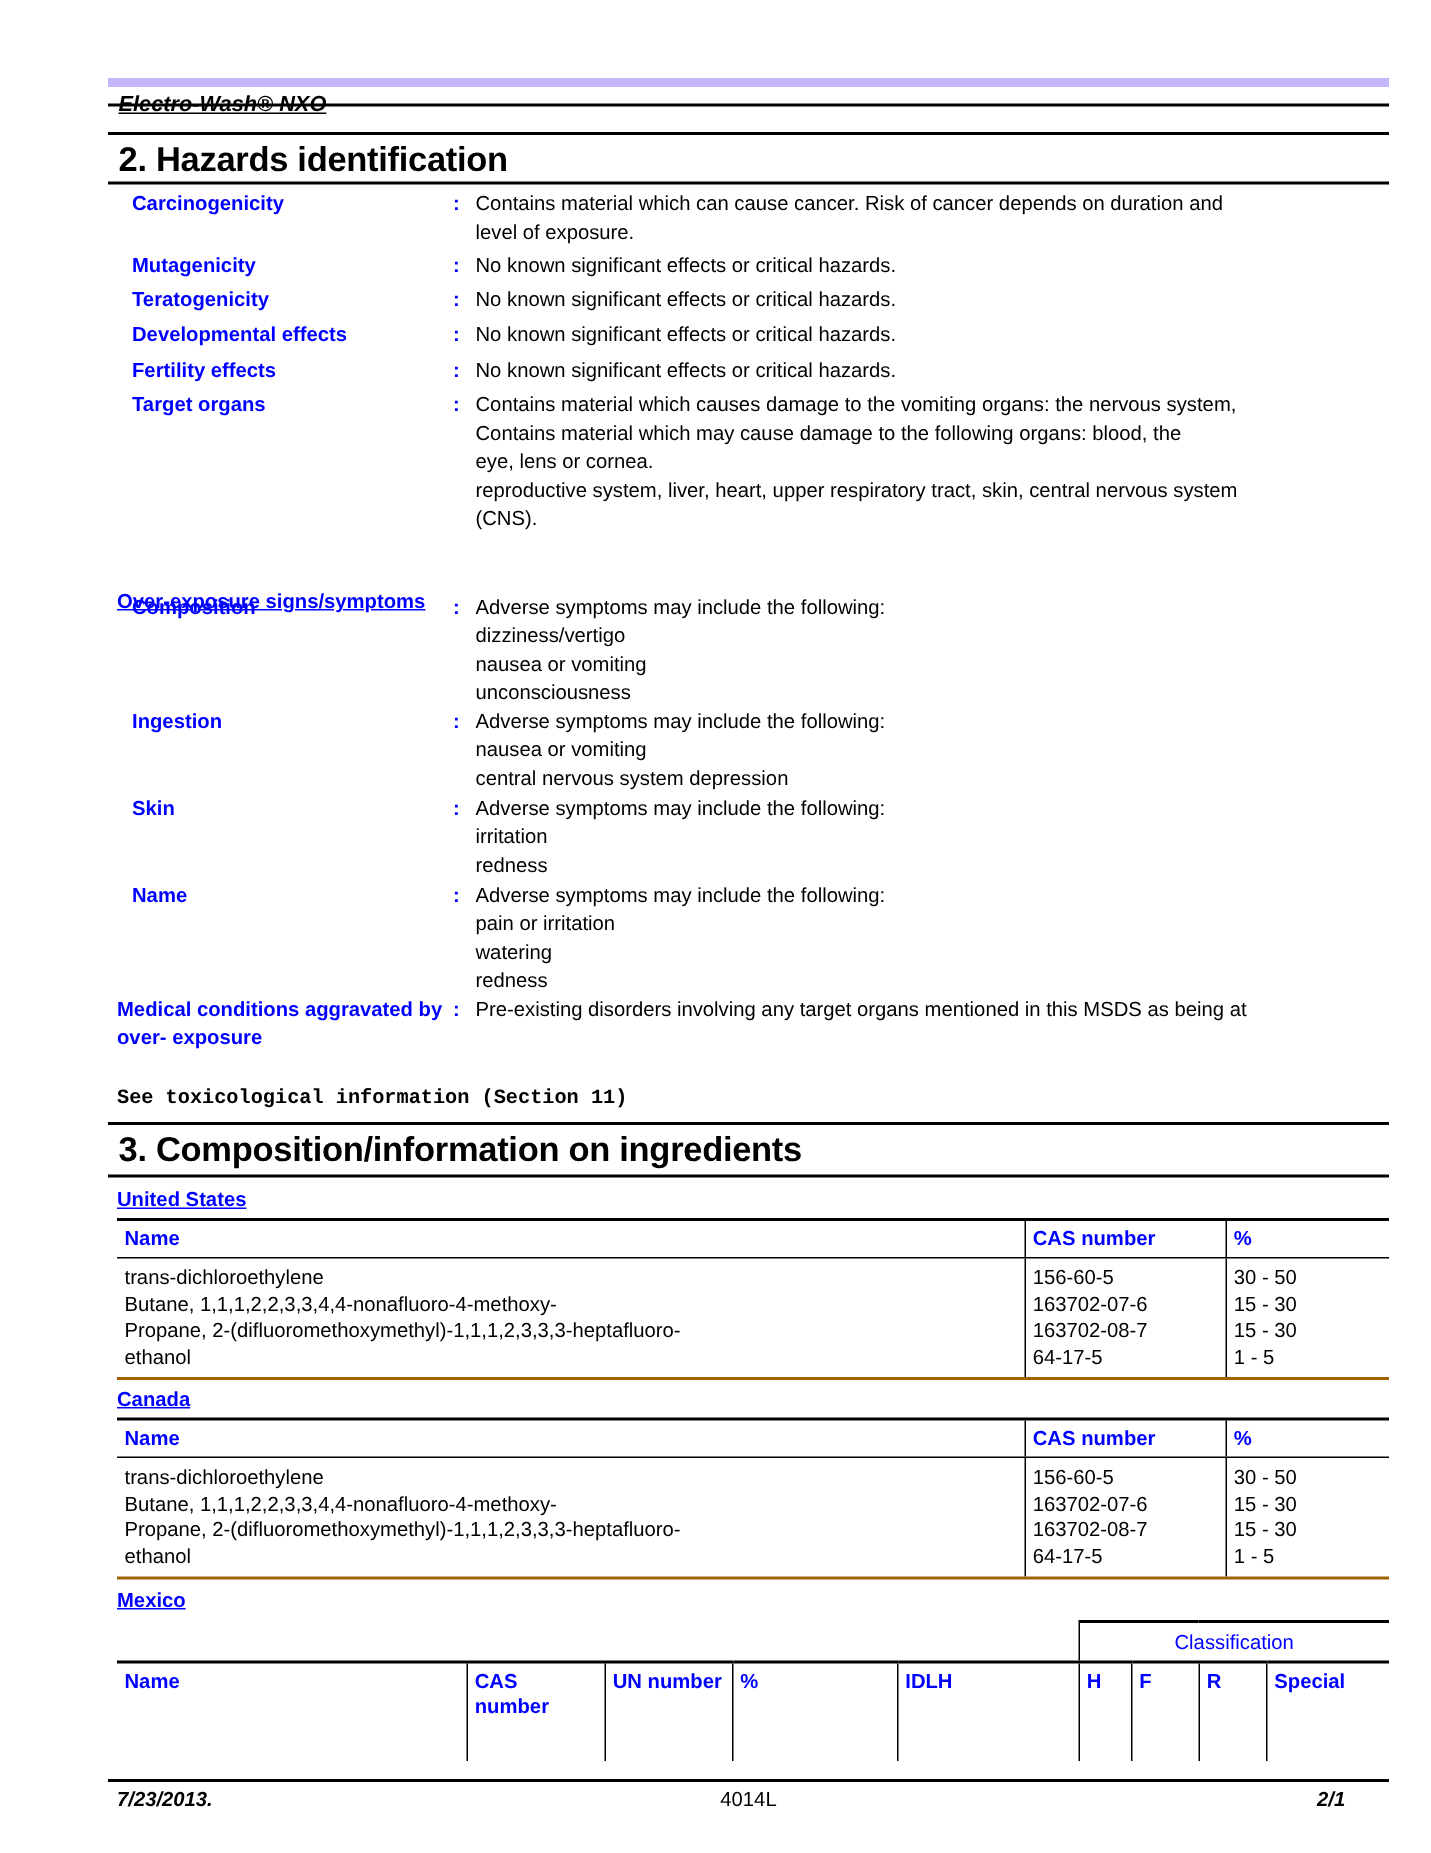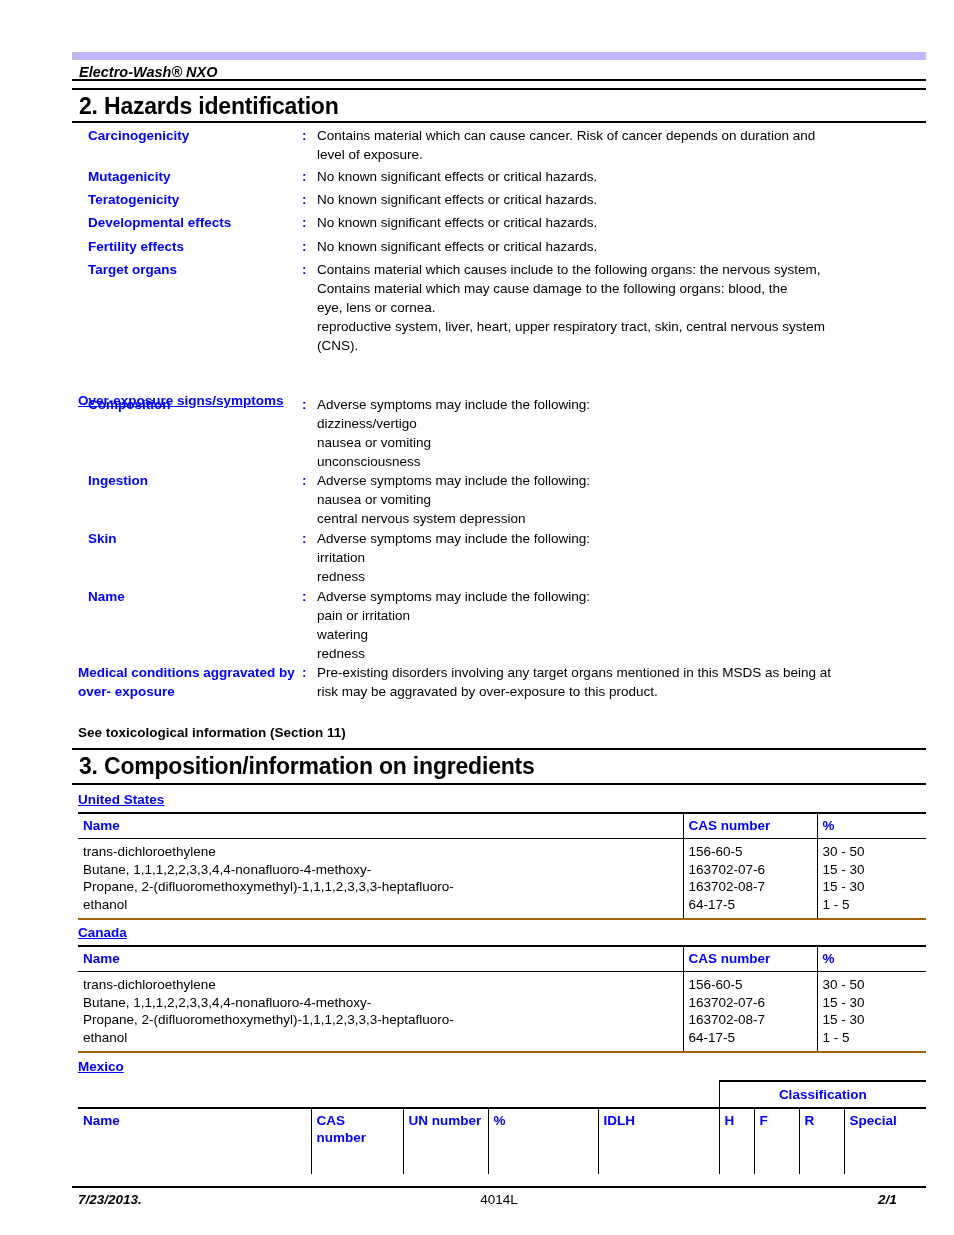--- a/index.html
+++ b/index.html
@@ -22,24 +22,25 @@
     width: 854px;
     height: 1235px;
   }
 
   
   .doc-header {
     position: absolute;
     left: 0;
     top: 52px;
     width: 854px;
-    border-top: 8px solid #c4b5fd;
+    border-top: 6px solid #c4b5fd;
     border-bottom: 2px solid #000;
-    height: 29px;
+    height: 19px;
     box-sizing: border-box;
+    text-decoration: underline;
   }
   .doc-header-title {
     font-style: italic;
     font-weight: bold;
     font-size: 14.5px;
     line-height: 24px;
     padding-left: 7px;
     white-space: nowrap;
   }
 
@@ -108,20 +109,21 @@
   }
 
   .plainbold {
     position: absolute;
     left: 6px;
     font-weight: bold;
     font-size: 13.5px;
     line-height: 18px;
     color: #000;
     white-space: nowrap;
+    font-family: Liberation Mono, monospace;
   }
 
   
   .ctable {
     position: absolute;
     left: 6px;
     width: 848px;
     border-collapse: collapse;
     table-layout: fixed;
     font-size: 13.5px;
@@ -158,21 +160,21 @@
     font-size: 13.5px;
   }
   .mextable td {
     padding: 0;
     vertical-align: top;
     text-align: left;
     font-weight: normal;
   }
   .mextable .classrow td {
     color: #0000ff;
-    font-weight: bold;
+    font-weight: normal;
     line-height: 17px;
     padding: 4px 0 4px 0;
     text-align: center;
   }
   .mextable .classrow td.classcell {
     border-top: 2px solid #000;
     border-left: 1.5px solid #000;
     border-right: 0;
   }
   .mextable .hdr-row td {
@@ -261,21 +263,21 @@
     <div class="defcolon">:</div>
     <div class="defvalue">
       <span class="ln">No known significant effects or critical hazards.</span>
     </div>
   </div>
 
   <div class="defrow" style="top:260px;">
     <div class="deflabel">Target organs</div>
     <div class="defcolon">:</div>
     <div class="defvalue">
-      <span class="ln">Contains material which causes include to the following organs: the nervous system,</span>
+      <span class="ln">Contains material which causes damage to the vomiting organs: the nervous system,</span>
       <span class="ln">Contains material which may cause damage to the following organs: blood, the</span>
       <span class="ln">eye, lens or cornea.</span>
       <span class="ln">reproductive system, liver, heart, upper respiratory tract, skin, central nervous system</span>
       <span class="ln">(CNS).</span>
     </div>
   </div>
 
   <div class="subhead" style="top:392px;">Over-exposure signs/symptoms</div>
 
   <div class="defrow" style="top:395px;">
@@ -322,21 +324,20 @@
 
   <div class="defrow" style="top:663px;">
     <div class="deflabel" style="left:6px;width:230px;">
       <span class="ln">Medical conditions</span>
       <span class="ln">aggravated by over-</span>
       <span class="ln">exposure</span>
     </div>
     <div class="defcolon">:</div>
     <div class="defvalue">
       <span class="ln">Pre-existing disorders involving any target organs mentioned in this MSDS as being at</span>
-      <span class="ln">risk may be aggravated by over-exposure to this product.</span>
     </div>
   </div>
 
   <div class="plainbold" style="top:724px;">See toxicological information (Section 11)</div>
 
   <div class="section-bar" style="top:748px;height:37px;">
     <div class="section-title">3. Composition/information on ingredients</div>
   </div>
 
   <div class="subhead" style="top:791px;">United States</div>

